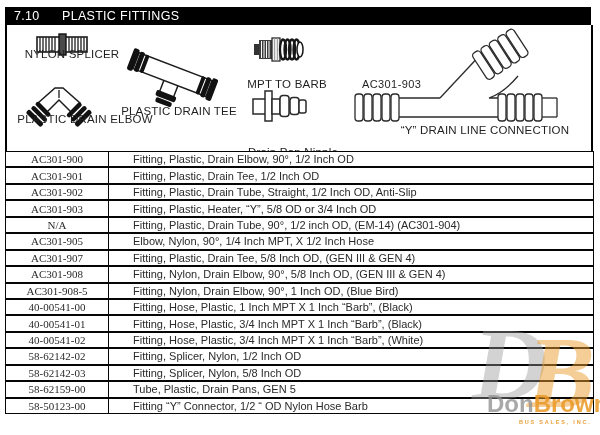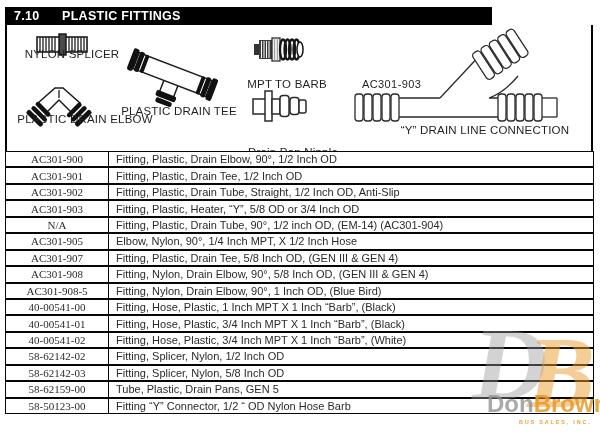--- a/index.html
+++ b/index.html
@@ -1,32 +1,32 @@
 <!DOCTYPE html>
 <html><head>
 <meta charset="utf-8">
 <style>
   html,body{margin:0;padding:0;background:#fff;}
   #page{position:relative;width:600px;height:435px;background:#fff;overflow:hidden;
         font-family:"Liberation Sans",sans-serif;}
   
-  #header-bar{position:absolute;left:5px;top:7px;width:487px;height:18px;background:#000;
-              display:flex;align-items:center;color:#fff;font-weight:700;font-size:12.5px;
+  #header-bar{position:absolute;left:5px;top:7px;width:586px;height:18px;background:#000;
+              display:flex;align-items:center;color:#fff;font-weight:400;font-size:12.5px;
               letter-spacing:.3px;}
   #header-bar .sec{padding-left:9px;width:48px;}
   
   #figure-box{position:absolute;left:5px;top:25px;width:588px;height:126px;
               border-left:2.5px solid #000;border-right:2.5px solid #000;box-sizing:border-box;}
   .fig{position:absolute;}
   .fig-label{position:absolute;font-size:11.5px;color:#1f1f1f;letter-spacing:.2px;
              text-align:center;white-space:nowrap;}
   .callout{position:absolute;font-size:11px;color:#1f1f1f;letter-spacing:.4px;white-space:nowrap;}
   
   #parts-table{position:absolute;left:5px;top:151px;width:589px;}
-  .trow{display:flex;height:16.45px;border:1.8px solid #050505;box-sizing:border-box;background:#fff;}
+  .trow{display:flex;height:16.45px;border:1.8px solid #050505;box-sizing:border-box;background:#fff;gap:17px;}
   .cell-part{width:103px;border-right:1.8px solid #050505;box-sizing:border-box;display:flex;
              align-items:center;justify-content:center;font-family:"Liberation Serif",serif;
              font-size:11px;color:#2a2a2a;}
   .cell-desc{flex:1;display:flex;align-items:center;padding-left:7px;
              font-family:Liberation Sans, sans-serif;font-size:11px;color:#2a2a2a;white-space:nowrap;overflow:hidden;}
   
   #watermark{position:absolute;left:0;top:0;width:600px;height:435px;pointer-events:none;z-index:6;}
   .wm-d{position:absolute;left:472px;top:312px;font-family:"Liberation Serif",serif;
         font-weight:700;font-style:italic;font-size:104px;line-height:1;color:rgba(150,150,150,.42);}
   .wm-b{position:absolute;left:527px;top:322px;font-family:"Liberation Serif",serif;

